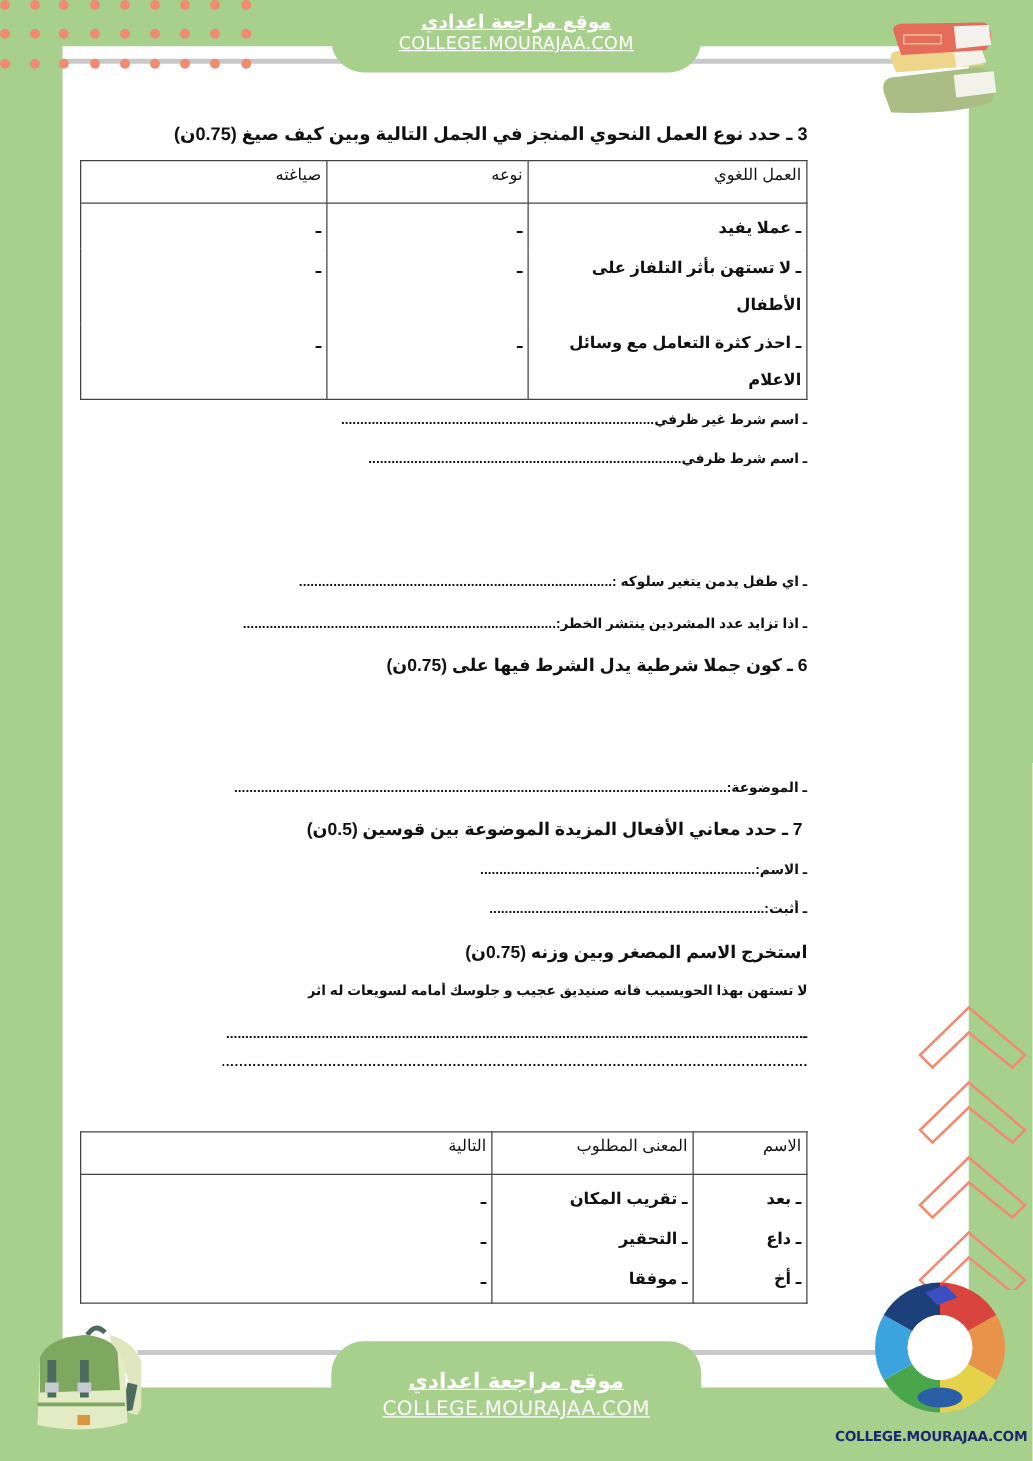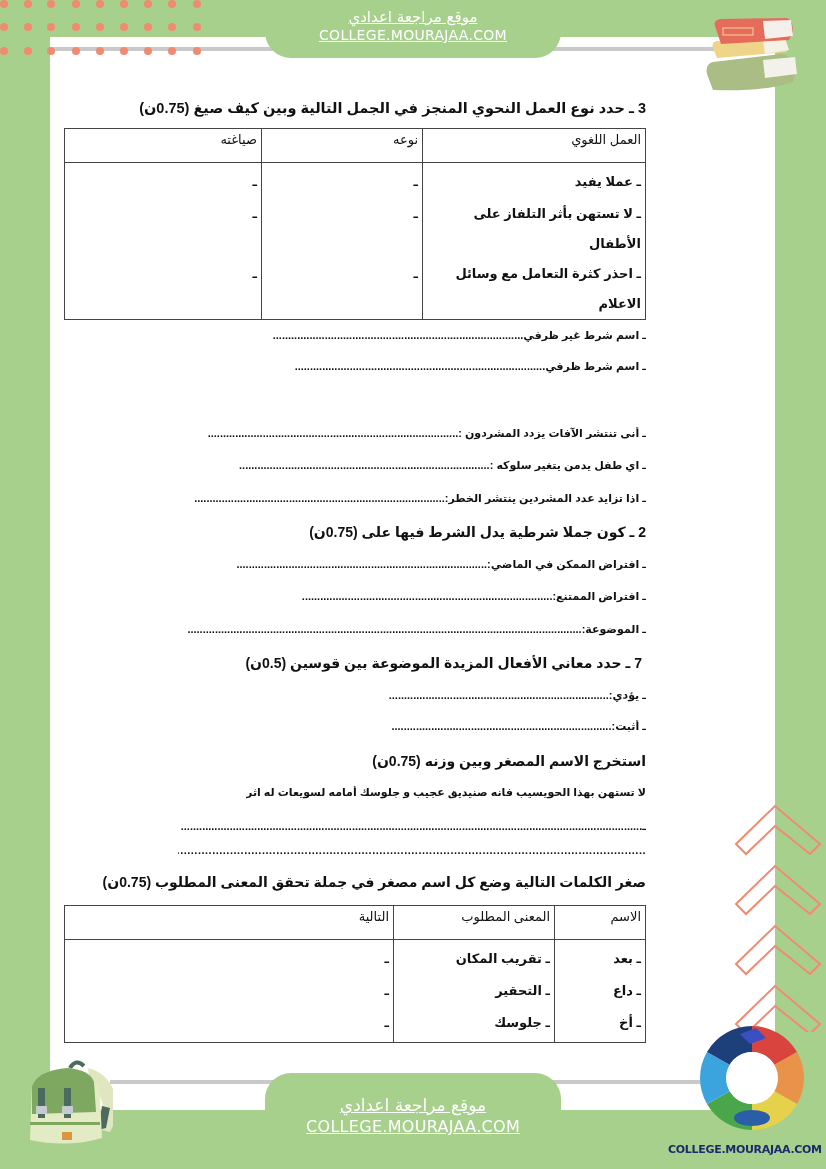--- a/index.html
+++ b/index.html
@@ -17,21 +17,21 @@
   .top-rule { position:absolute; left:50px; top:47px; width:725px; height:4px; background:#c9c9c9; }
   .bottom-rule { position:absolute; left:110px; top:1080px; width:665px; height:4px; background:#c9c9c9; }
   .tab-top {
     position:absolute; left:265px; top:0; width:296px; height:58px;
     background:#a8d08d; border-radius:0 0 26px 26px; text-align:center; color:#fff;
   }
   .tab-bottom {
     position:absolute; left:265px; top:1073px; width:296px; height:96px;
     background:#a8d08d; border-radius:26px 26px 0 0; text-align:center; color:#fff;
   }
-  .tab-ar { font-family:"DejaVu Sans", sans-serif; font-weight:normal; text-decoration:underline; direction:rtl; }
+  .tab-ar { font-family:"DejaVu Sans", sans-serif; font-weight:bold; text-decoration:underline; direction:rtl; }
   .tab-en { font-family:"DejaVu Sans", sans-serif; text-decoration:underline; letter-spacing:0.3px; }
   .tab-top .tab-ar { font-size:15px; margin-top:8px; }
   .tab-top .tab-en { font-size:14px; margin-top:1px; }
   .tab-bottom .tab-ar { font-size:17px; margin-top:22px; }
   .tab-bottom .tab-en { font-size:16px; margin-top:2px; }
 
   .content { position:absolute; left:0; top:12px; width:768px; height:1169px; direction:rtl; }
   .q {
     position:absolute; right:122px; font-weight:bold; font-size:14px; color:#111;
     white-space:nowrap;
@@ -143,59 +143,49 @@
     </tbody>
   </table>
 
   <div class="line" style="top:317px;left:165px">
     <span>ـ اسم شرط غير ظرفي</span><span class="dotsfill">..................................................................................</span>
   </div>
   <div class="line" style="top:348px;left:165px">
     <span>ـ اسم شرط ظرفي</span><span class="dotsfill">..................................................................................</span>
   </div>
 
-  <div class="line" style="top:415px;left:175px">
-    <span>ـ أنى تنتشر الآفات يزدد المشردون :</span><span class="dotsfill">..................................................................................</span>
-  </div>
   <div class="line" style="top:447px;left:182px">
     <span>ـ اي طفل يدمن يتغير سلوكه :</span><span class="dotsfill">..................................................................................</span>
   </div>
   <div class="line" style="top:480px;left:175px">
     <span>ـ اذا تزايد عدد المشردين ينتشر الخطر:</span><span class="dotsfill">..................................................................................</span>
   </div>
 
-  <div class="q" style="top:512px">2 ـ كون جملا شرطية يدل الشرط فيها على (0.75ن)</div>
-  <div class="line" style="top:546px;left:180px">
-    <span>ـ افتراض الممكن في الماضي:</span><span class="dotsfill">..................................................................................</span>
-  </div>
-  <div class="line" style="top:578px;left:183px">
-    <span>ـ افتراض الممتنع:</span><span class="dotsfill">..................................................................................</span>
-  </div>
+  <div class="q" style="top:512px">6 ـ كون جملا شرطية يدل الشرط فيها على (0.75ن)</div>
   <div class="line" style="top:611px;left:187px">
     <span>ـ الموضوعة:</span><span class="dotsfill">.......................................................................................................................................................</span>
   </div>
 
   <div class="q" style="top:643px;right:126px">7 ـ حدد معاني الأفعال المزيدة الموضوعة بين قوسين (0.5ن)</div>
   <div class="line" style="top:677px;left:350px">
-    <span>ـ يؤدي:</span><span class="dotsfill">........................................................................</span>
+    <span>ـ الاسم:</span><span class="dotsfill">........................................................................</span>
   </div>
   <div class="line" style="top:708px;left:343px">
     <span>ـ أثبت:</span><span class="dotsfill">........................................................................</span>
   </div>
 
   <div class="q" style="top:741px">استخرج الاسم المصغر وبين وزنه (0.75ن)</div>
   <div class="line" style="top:774px">لا تستهن بهذا الحويسيب فانه صنيديق عجيب و جلوسك أمامه لسويعات له اثر</div>
   <div class="line" style="top:808px;left:96px">
     <span>ـ</span><span class="dotsfill">.......................................................................................................................................................</span>
   </div>
   <div class="line" style="top:832px;left:178px">
     <span class="dotsfill">.......................................................................................................................................................</span>
   </div>
 
-  <div class="q" style="top:862px">صغر الكلمات التالية وضع كل اسم مصغر في جملة تحقق المعنى المطلوب (0.75ن)</div>
   <table class="grid" style="right:122px;top:893px;width:582px">
     <thead>
       <tr>
         <th style="width:82px">الاسم</th>
         <th style="width:152px">المعنى المطلوب</th>
         <th>التالية</th>
       </tr>
     </thead>
     <tbody>
       <tr>
@@ -203,21 +193,21 @@
         <td>ـ تقريب المكان</td>
         <td>ـ</td>
       </tr>
       <tr>
         <td>ـ داع</td>
         <td>ـ التحقير</td>
         <td>ـ</td>
       </tr>
       <tr>
         <td>ـ أخ</td>
-        <td>ـ جلوسك</td>
+        <td>ـ موفقا</td>
         <td>ـ</td>
       </tr>
     </tbody>
   </table>
 </div>
 
 <svg class="chevrons" viewBox="0 0 90 240">
   <g fill="none" stroke="#f08a70" stroke-width="2">
     <path d="M3 52 L42 14 L87 52 L77 62 L42 34 L13 62 Z"></path>
     <path d="M3 112 L42 74 L87 112 L77 122 L42 94 L13 122 Z"></path>

